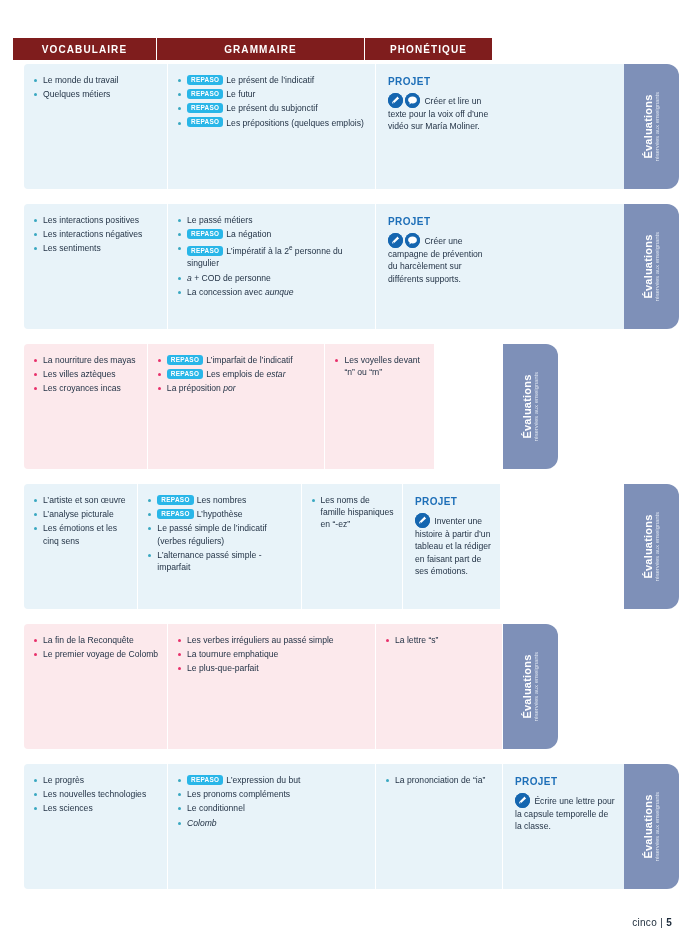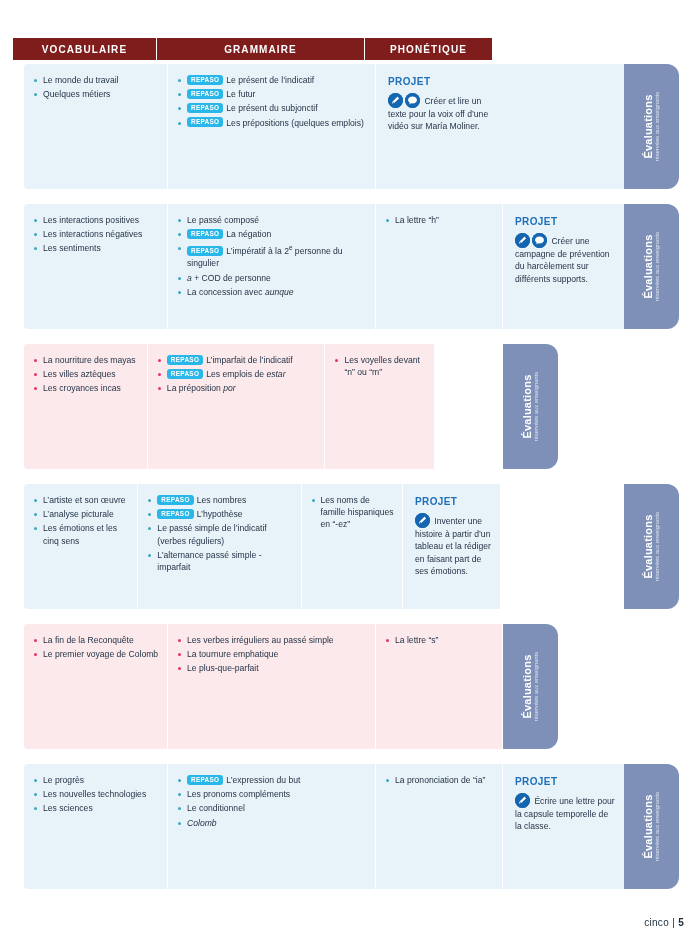--- a/index.html
+++ b/index.html
@@ -154,21 +154,21 @@
     font-size:5.4px;
     letter-spacing:0.2px;
     line-height:7px;
   }
   .tab-far{left:600px;}
   .tab-near{left:479px;}
 
   
   .footer{
     position:absolute;
-    right:16px; bottom:22px;
+    right:28px; bottom:22px;
     font-size:10px;
     color:#1c2b3a;
     letter-spacing:0.3px;
   }
   .footer b{font-weight:bold;}
 </style>
 </head>
 <body>
 
 <div class="sheet">
@@ -222,30 +222,25 @@
         <div class="body" style="width:600px">
           <div class="col col-voc">
             <ul class="items">
               <li>Les interactions positives</li>
               <li>Les interactions négatives</li>
               <li>Les sentiments</li>
             </ul>
           </div>
           <div class="col col-gra">
             <ul class="items">
-              <li>Le passé composé</li>
+              <li>Le passé métiers</li>
               <li><span class="repaso">REPASO</span>La négation</li>
               <li><span class="repaso">REPASO</span>L’impératif à la 2<sup>e</sup> personne du singulier</li>
               <li><span class="it">a</span> + COD de personne</li>
               <li>La concession avec <span class="it">aunque</span></li>
-            </ul>
-          </div>
-          <div class="col col-pho">
-            <ul class="items">
-              <li>La lettre “h”</li>
             </ul>
           </div>
           <div class="col col-pro">
             <div class="projet-title">PROJET</div>
             <div class="projet-text"><span class="icn"><svg width="15" height="15" viewBox="0 0 15 15">
                   <circle cx="7.5" cy="7.5" r="7.5" fill="#1566b0"></circle>
                   <path d="M4 10.6 L4.6 8.5 L9.6 3.6 L11.2 5.2 L6.2 10.1 Z" fill="#ffffff"></path>
                   <path d="M4.6 8.5 L6.2 10.1" stroke="#1566b0" stroke-width="0.7"></path>
                   <path d="M9.6 3.6 L11.2 5.2" stroke="#1566b0" stroke-width="0.6"></path>
                 </svg></span><span class="icn"><svg width="15" height="15" viewBox="0 0 15 15">

